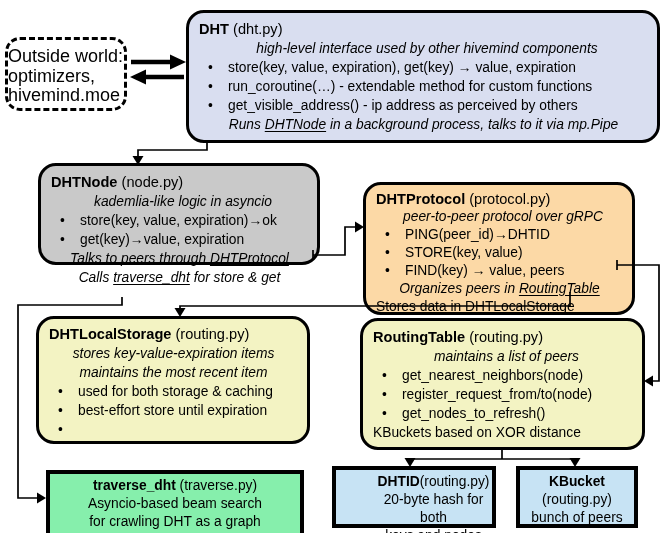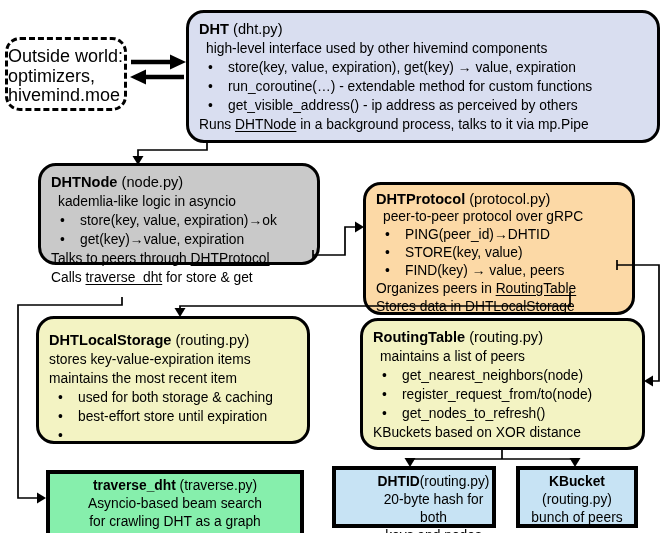--- a/index.html
+++ b/index.html
@@ -3,21 +3,21 @@
 <meta charset="utf-8">
 <style>
   html,body{margin:0;padding:0;background:#fff;}
   .stage{position:relative;width:672px;height:533px;background:#fff;
          font-family:"Liberation Sans",sans-serif;font-size:13.8px;color:#000;overflow:hidden;}
   .box{position:absolute;border:3.5px solid #000;border-radius:18px;box-sizing:border-box;
        background:#fff;line-height:19px;}
   .box .pad{padding:7px 9px 0 10px;}
   .title{font-size:14.6px;}
   .b{font-weight:bold;}
-  .i{}
+  .i{font-style:italic;text-align:center;}
   .u{text-decoration:underline;text-underline-offset:2px;}
   .sub{padding-left:7px;}
   .brow{display:flex;}
   .bm{flex:none;width:29px;padding-left:9px;box-sizing:border-box;}
   .outside{border-style:dashed;border-width:3.2px;border-radius:15px;text-align:left;
            line-height:19.5px;font-size:18px;padding-top:7px;}
   .leaf{border-radius:0;border-width:4px;text-align:center;line-height:18px;padding-top:3px;}
   .proto{line-height:18px;margin-top:20px;}
   .proto .pad{padding-top:5px;}
   svg.wires{position:absolute;left:0;top:0;z-index:5;pointer-events:none;}
@@ -136,21 +136,21 @@
       <div class="brow">
           <span class="bm">•</span>
           <span>FIND(key) → value, peers</span>
         </div>
       <div class="i"><span>Organizes peers in </span><span class="u">RoutingTable</span></div>
       <div><span>Stores data in DHT</span><span class="u">LocalStorage</span></div>
     </div>
   </div>
 
   <div class="box" style="left: 36px; top: 316px; width: 274px; height: 128px; background: rgb(243, 243, 195);">
-    <div class="pad" style="padding-top:12px;">
+    <div class="pad" style="padding-top:6px;">
       <div class="title"><span class="b">DHTLocalStorage</span><span> (routing.py)</span></div>
       <div class="i">stores key-value-expiration items</div>
       <div class="i">maintains the most recent item</div>
       <div class="brow">
           <span class="bm">•</span>
           <span>used for both storage &amp; caching</span>
         </div>
       <div class="brow">
           <span class="bm">•</span>
           <span>best-effort store until expiration</span>

